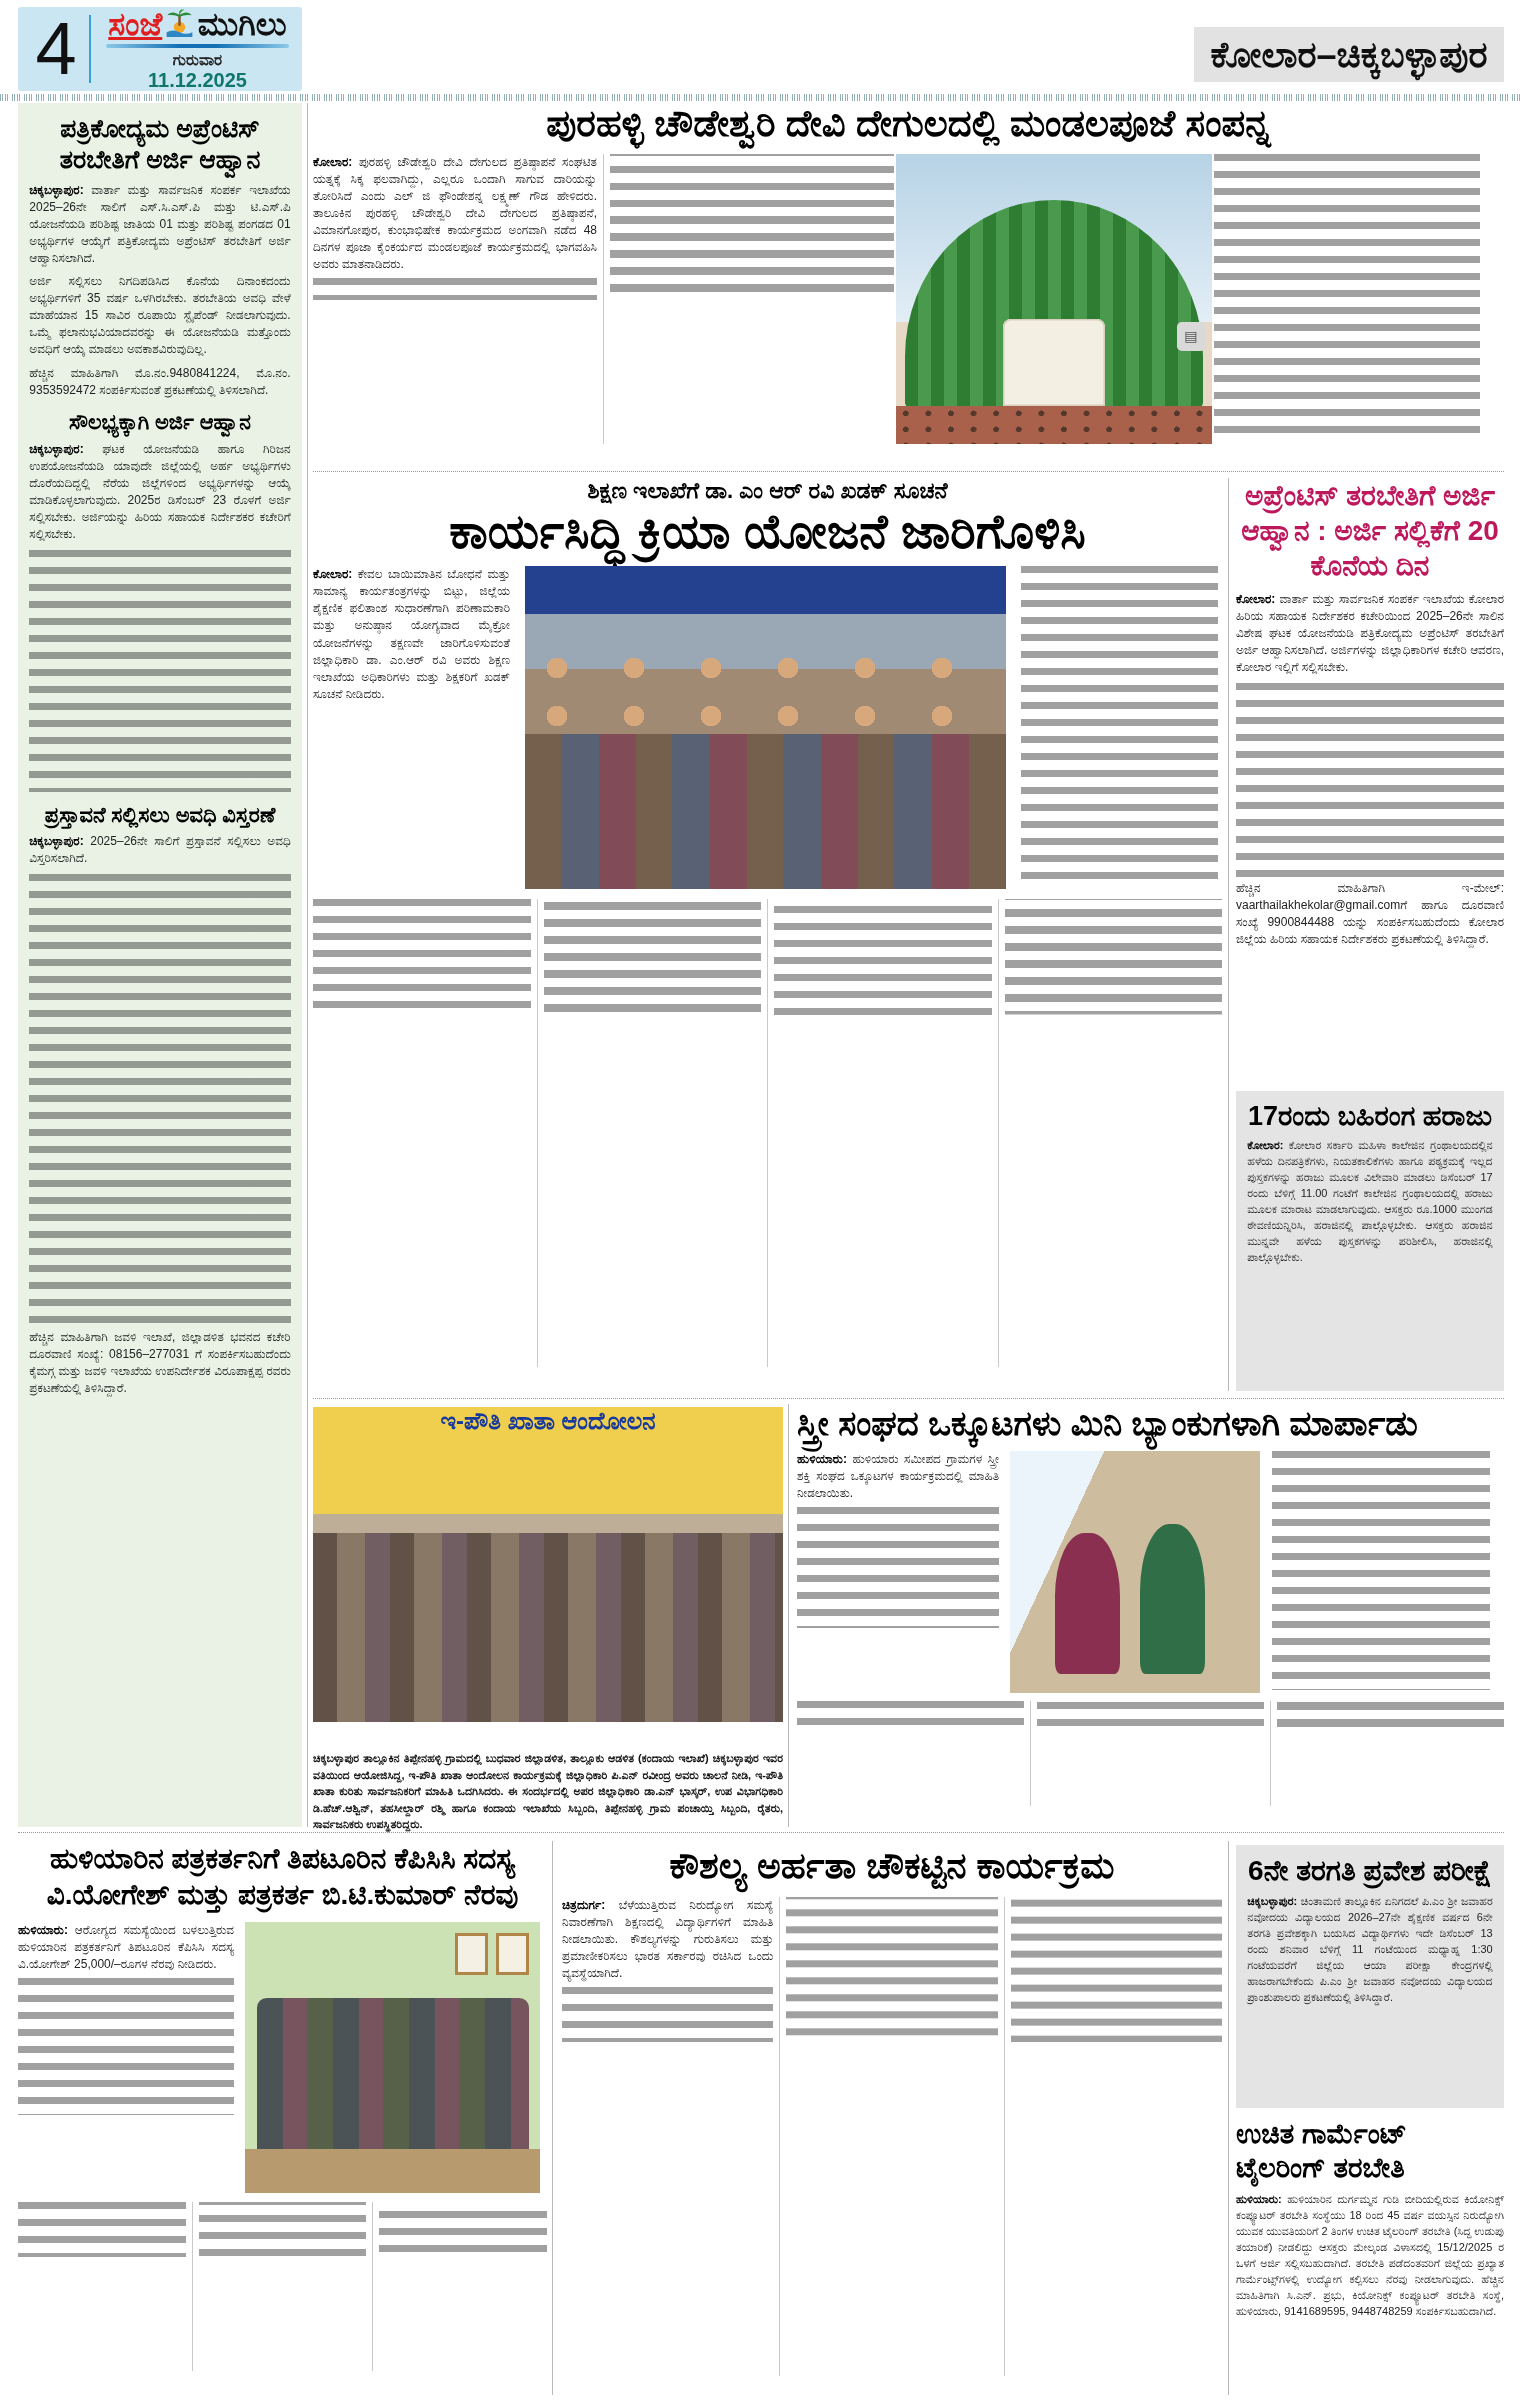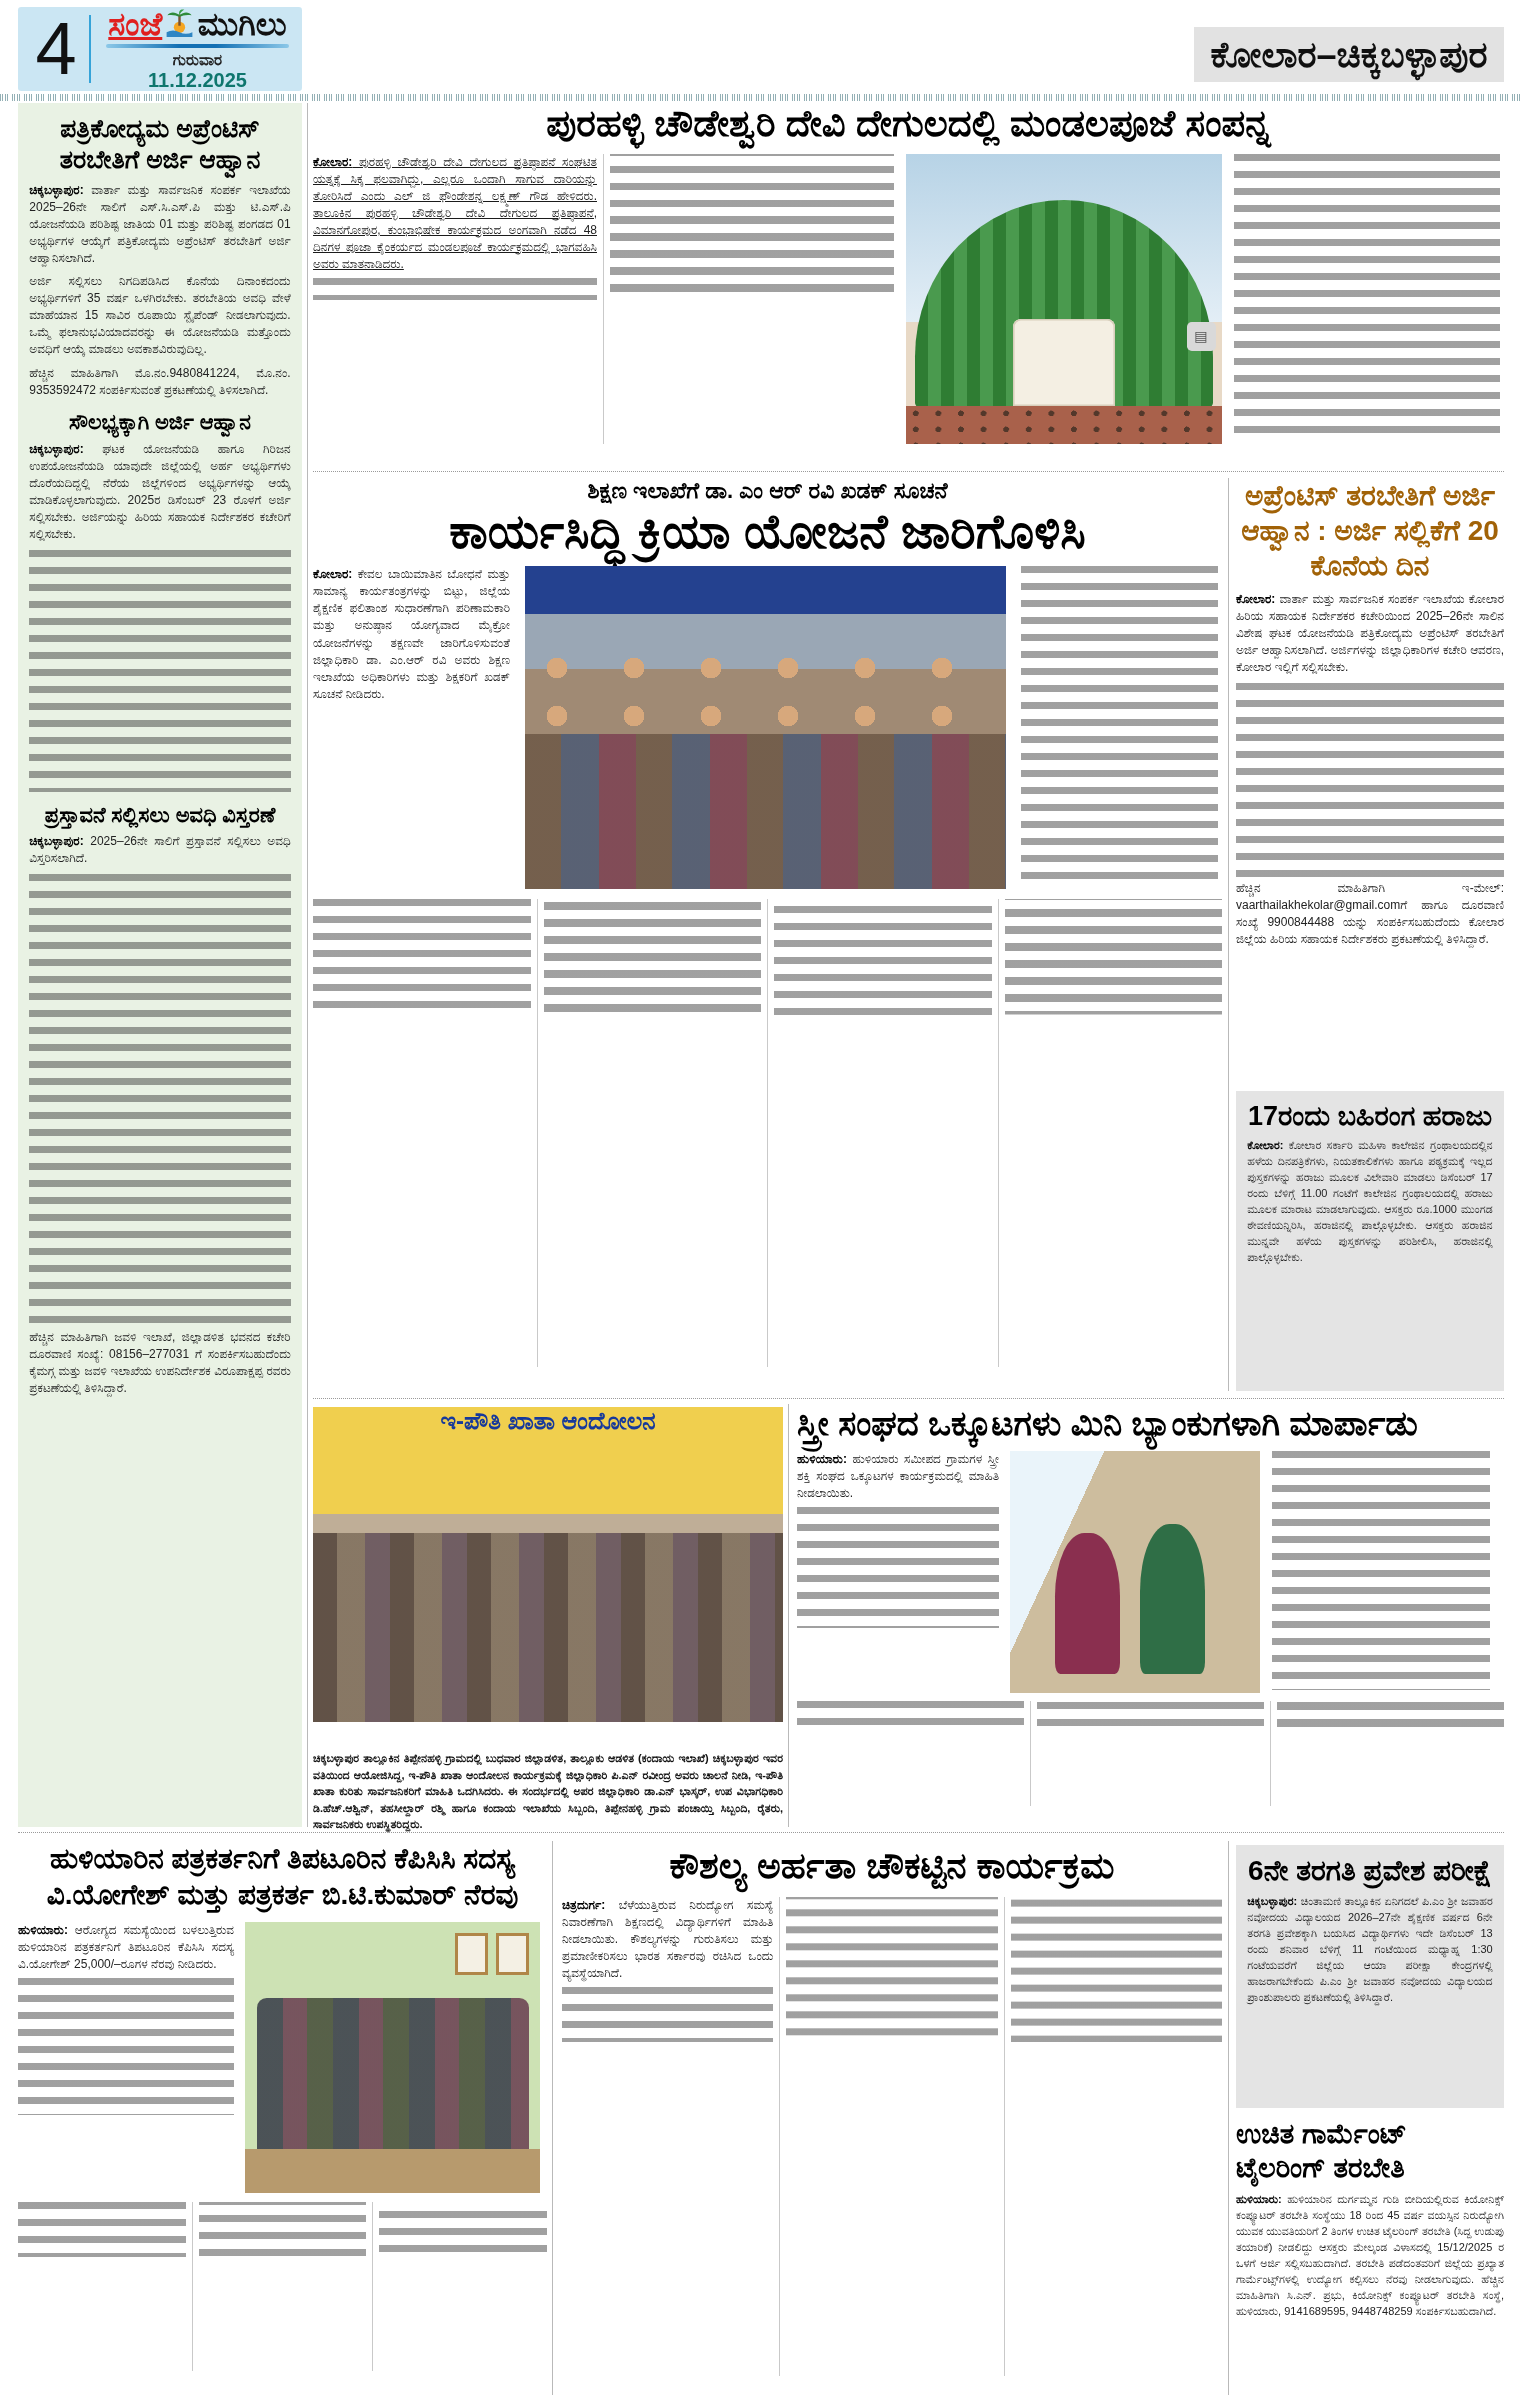--- a/index.html
+++ b/index.html
@@ -34,21 +34,21 @@
   .cols4{column-count:4;column-gap:13px;column-rule:0.8px solid #c9c9c9;}
   .vrule{position:absolute;width:0;border-left:0.8px solid #b9b9b9;}
   .hrule{position:absolute;border-top:1.6px dotted #9a9a9a;}
   .graybox{background:#e4e4e4;padding:9.7px 11.3px;box-sizing:border-box;}
   
   .h-temple{font-size:37px;font-weight:800;text-align:center;line-height:1.15;color:#000;margin:0 0 8px 0;}
   .kicker{font-size:22px;font-weight:800;text-align:center;color:#000;margin:0;}
   .h-karya{font-size:48px;font-weight:800;text-align:center;color:#000;line-height:1.1;margin:1.6px 0 8px 0;}
   .h-left{font-size:25px;font-weight:800;text-align:center;line-height:1.25;color:#000;margin:0 0 6.5px 0;}
   .subhead{font-size:21px;font-weight:800;text-align:center;color:#000;margin:11.3px 0 6.5px 0;}
-  .h-right{font-size:28px;font-weight:800;text-align:center;line-height:1.25;color:#a16207;margin:0 0 8px 0;}
+  .h-right{font-size:28px;font-weight:800;text-align:center;line-height:1.25;color:#be185d;margin:0 0 8px 0;}
   .h-auction{font-size:27px;font-weight:800;text-align:center;color:#000;margin:0 0 6.5px 0;}
   .h-stree{font-size:34px;font-weight:800;color:#000;line-height:1.15;margin:0 0 8px 0;}
   .h-journ{font-size:28px;font-weight:800;text-align:center;color:#000;line-height:1.3;margin:0 0 8px 0;}
   .h-kaush{font-size:36px;font-weight:800;text-align:center;color:#000;margin:0 0 9.7px 0;}
   .h-nav{font-size:28px;font-weight:800;text-align:center;color:#000;margin:0 0 6.5px 0;}
   .h-tail{font-size:27.4px;font-weight:800;color:#000;line-height:1.25;margin:0 0 6.5px 0;}
   .caption{font-size:11px;font-weight:700;line-height:1.5;text-align:justify;color:#111;margin-top:22px;}
   
   .leftcol{left:18px;top:103px;width:284px;height:1724px;background:#e9f2e4;padding:9.7px 11.3px;}
   
@@ -130,21 +130,21 @@
 
     <div class="subhead">ಪ್ರಸ್ತಾವನೆ ಸಲ್ಲಿಸಲು ಅವಧಿ ವಿಸ್ತರಣೆ</div>
     <p class="body-txt" style="margin:0 0 6.5px 0;"><b class="dl">ಚಿಕ್ಕಬಳ್ಳಾಪುರ:</b> <span>2025–26ನೇ ಸಾಲಿಗೆ ಪ್ರಸ್ತಾವನೆ ಸಲ್ಲಿಸಲು ಅವಧಿ ವಿಸ್ತರಿಸಲಾಗಿದೆ.</span></p>
     <div class="fill" style="height:452px;margin:3.2px 0;"></div>
     <p class="body-txt" style="margin:0;">ಹೆಚ್ಚಿನ ಮಾಹಿತಿಗಾಗಿ ಜವಳಿ ಇಲಾಖೆ, ಜಿಲ್ಲಾಡಳಿತ ಭವನದ ಕಚೇರಿ ದೂರವಾಣಿ ಸಂಖ್ಯೆ: 08156–277031 ಗೆ ಸಂಪರ್ಕಿಸಬಹುದೆಂದು ಕೈಮಗ್ಗ ಮತ್ತು ಜವಳಿ ಇಲಾಖೆಯ ಉಪನಿರ್ದೇಶಕ ವಿರೂಪಾಕ್ಷಪ್ಪ ರವರು ಪ್ರಕಟಣೆಯಲ್ಲಿ ತಿಳಿಸಿದ್ದಾರೆ.</p>
   </div>
   <div class="vrule" style="left:307px;top:103px;height:1724px;"></div>
 
   <div class="sec" style="left:313px;top:103px;width:1191px;height:363px;">
     <div class="h-temple">ಪುರಹಳ್ಳಿ ಚೌಡೇಶ್ವರಿ ದೇವಿ ದೇಗುಲದಲ್ಲಿ ಮಂಡಲಪೂಜೆ ಸಂಪನ್ನ</div>
-    <div style="display:flex;gap:12px;text-decoration:underline;">
+    <div style="display:flex;gap:2px;">
       <div class="cols2 body-txt" style="width:581px;height:290px;">
         <b class="dl">ಕೋಲಾರ:</b>
         <span>ಪುರಹಳ್ಳಿ ಚೌಡೇಶ್ವರಿ ದೇವಿ ದೇಗುಲದ ಪ್ರತಿಷ್ಠಾಪನೆ ಸಂಘಟಿತ ಯತ್ನಕ್ಕೆ ಸಿಕ್ಕ ಫಲವಾಗಿದ್ದು, ಎಲ್ಲರೂ ಒಂದಾಗಿ ಸಾಗುವ ದಾರಿಯನ್ನು ತೋರಿಸಿದೆ ಎಂದು ಎಲ್ ಜಿ ಫೌಂಡೇಶನ್ನ ಲಕ್ಷ್ಮಣ್ ಗೌಡ ಹೇಳಿದರು. ತಾಲೂಕಿನ ಪುರಹಳ್ಳಿ ಚೌಡೇಶ್ವರಿ ದೇವಿ ದೇಗುಲದ ಪ್ರತಿಷ್ಠಾಪನೆ, ವಿಮಾನಗೋಪುರ, ಕುಂಭಾಭಿಷೇಕ ಕಾರ್ಯಕ್ರಮದ ಅಂಗವಾಗಿ ನಡೆದ 48 ದಿನಗಳ ಪೂಜಾ ಕೈಂಕರ್ಯದ ಮಂಡಲಪೂಜೆ ಕಾರ್ಯಕ್ರಮದಲ್ಲಿ ಭಾಗವಹಿಸಿ ಅವರು ಮಾತನಾಡಿದರು.</span>
         <div class="fill" style="height:169px;margin-top:4.8px;"></div>
       </div>
       <div class="photo ph-temple" style="width:316px;height:290px;">
         <div class="t-arch"></div>
         <div class="t-shrine"></div>
         <div class="t-crowd"></div>
         <div class="t-inset">▤</div>

